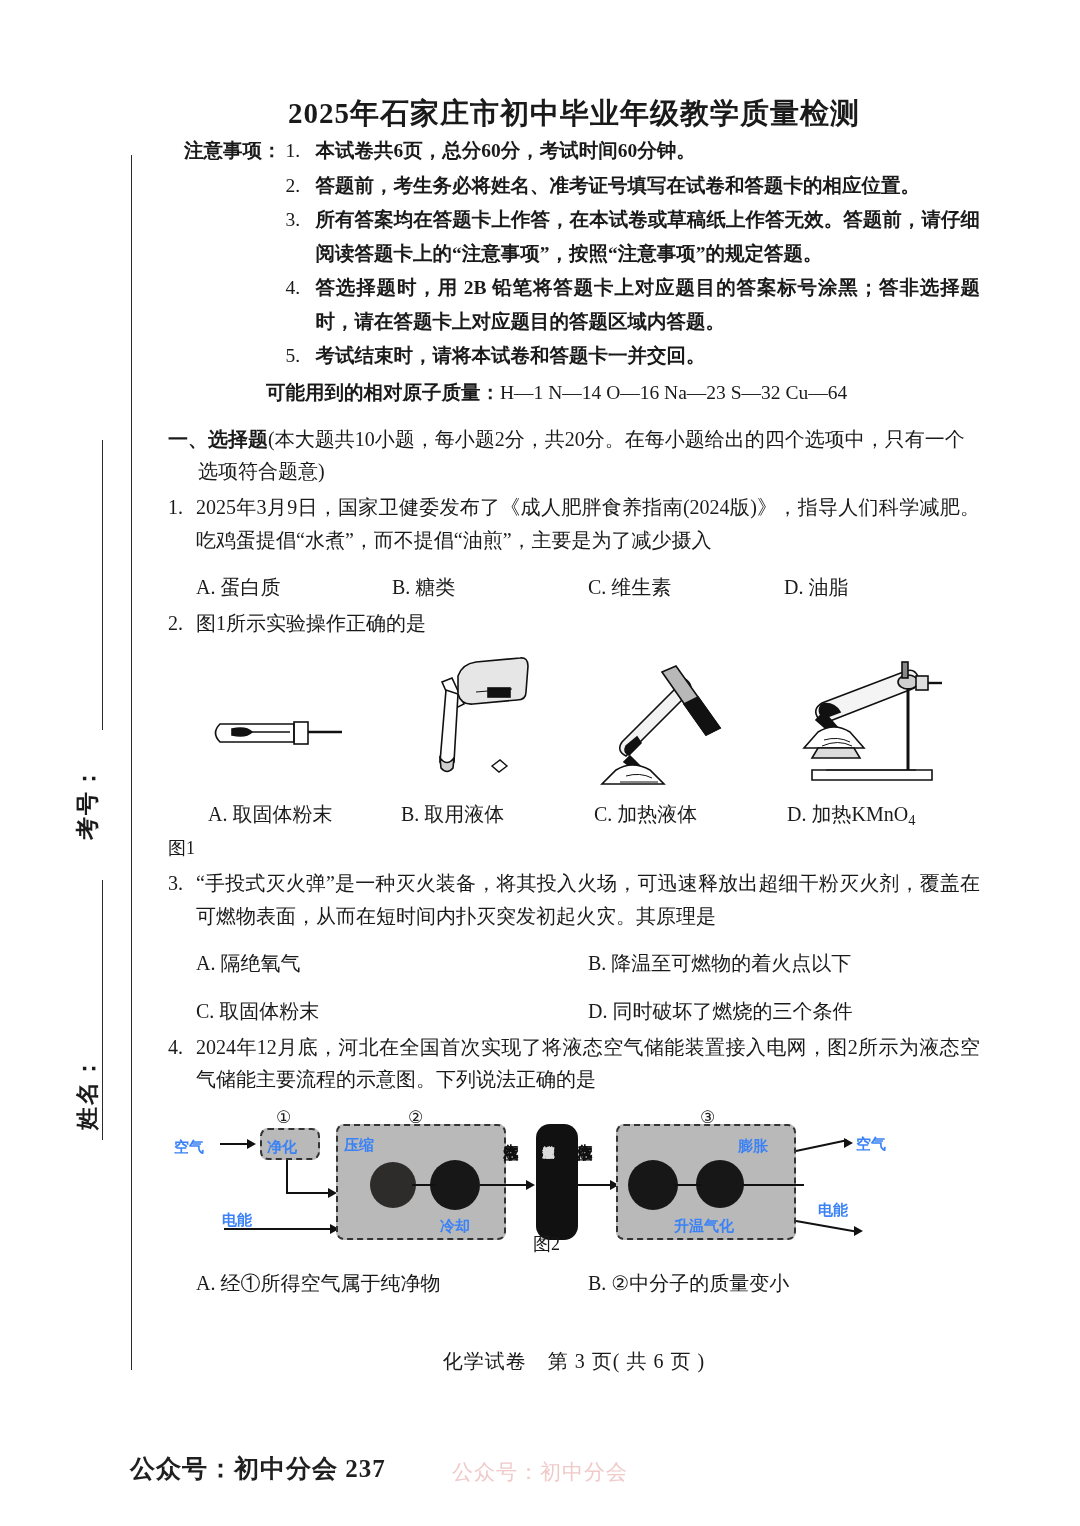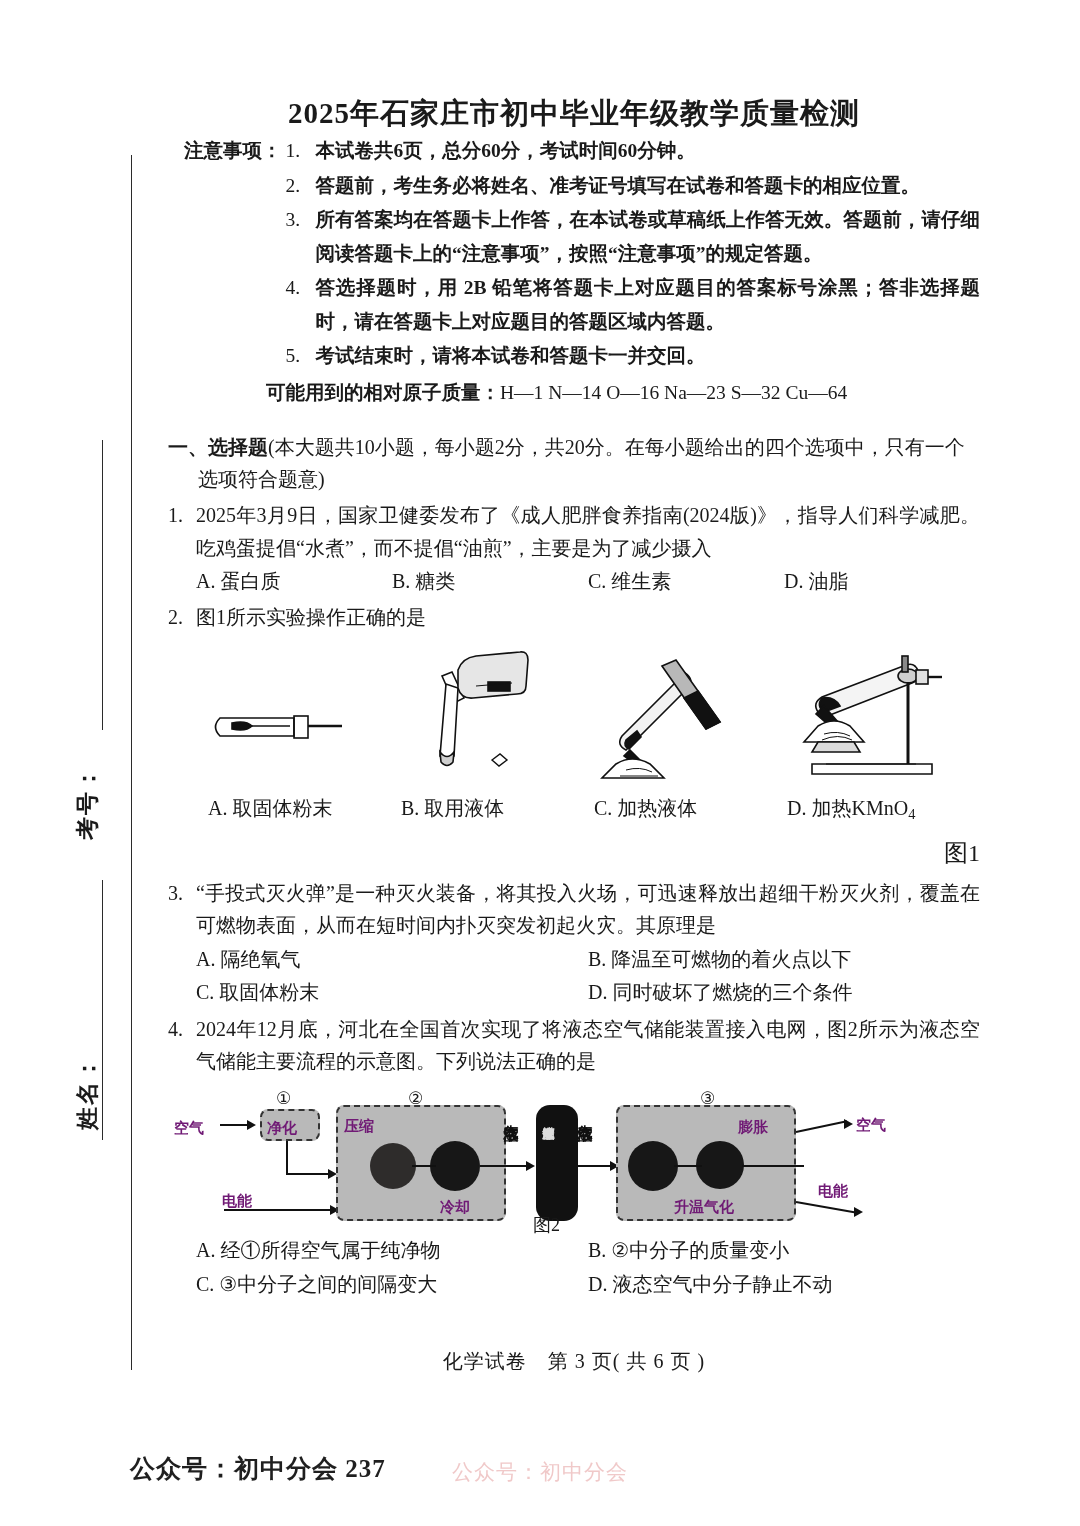--- a/index.html
+++ b/index.html
@@ -102,21 +102,21 @@
   .notice-atoms {
     margin-left: 98px;
     margin-top: 2px;
     font-weight: bold;
     font-size: 19.5px;
   }
   .notice-atoms .roman { font-weight: normal; }
 
   
   .section-head {
-    margin-top: 22px;
+    margin-top: 14px;
     font-size: 20px;
     line-height: 1.6;
   }
   .section-head b { font-weight: bold; }
   .section-head .cont { display: block; padding-left: 30px; }
 
   
   .q {
     font-size: 20px;
     line-height: 1.62;
@@ -129,21 +129,21 @@
   .q-num {
     flex: 0 0 28px;
   }
   .q-stem {
     flex: 1 1 auto;
     text-align: justify;
   }
   .opts-row {
     display: flex;
     padding-left: 28px;
-    margin-top: 1px;
+    margin-top: 15px;
   }
   .opt { white-space: nowrap; }
   .opt-4 { flex: 0 0 25%; }
   .opt-2 { flex: 0 0 50%; }
   .sub { font-size: 0.72em; vertical-align: -0.28em; }
 
   
   .fig1-wrap { margin-top: 6px; }
   .fig1-row {
     display: flex;
@@ -160,43 +160,43 @@
     height: 150px;
   }
   .fig1-labels {
     display: flex;
     padding-left: 40px;
     margin-top: 2px;
     font-size: 20px;
   }
   .fig1-labels .opt-4 { flex: 0 0 25%; }
   .fig-cap {
-    text-align: right;
-    font-size: 24px;
-    margin-top: 8px;
+    text-align: left;
+    font-size: 18px;
+    margin-top: 2px;
   }
 
   
   .fig2-wrap {
     position: relative;
     height: 150px;
     margin-top: 6px;
   }
   .fig2-cap {
     position: absolute;
     left: 365px;
     top: 128px;
     font-size: 18px;
   }
   .f2-text {
     position: absolute;
     font-family: "Liberation Sans", "DejaVu Sans", sans-serif;
     font-weight: bold;
     font-size: 15px;
-    color: #701a75;
+    color: #3b82f6;
     white-space: nowrap;
   }
   .f2-vert {
     position: absolute;
     font-family: "Liberation Sans", "DejaVu Sans", sans-serif;
     font-weight: bold;
     font-size: 15px;
     color: #111;
     writing-mode: vertical-rl;
     letter-spacing: 0px;
@@ -555,29 +555,19 @@
     <div class="opts-row">
       <div class="opt opt-2">
         <span>A.</span>
         <span>经①所得空气属于纯净物</span>
       </div>
       <div class="opt opt-2">
         <span>B.</span>
         <span>②中分子的质量变小</span>
       </div>
     </div>
-    <div class="opts-row">
-      <div class="opt opt-2">
-        <span>C.</span>
-        <span>③中分子之间的间隔变大</span>
-      </div>
-      <div class="opt opt-2">
-        <span>D.</span>
-        <span>液态空气中分子静止不动</span>
-      </div>
-    </div>
   </div>
 
   <div class="page-footer">化学试卷　第 3 页( 共 6 页 )</div>
 </div>
 
 <div class="wm-black">公众号：初中分会 237</div>
 <div class="wm-pink">公众号：初中分会</div>
 
 </body></html>

